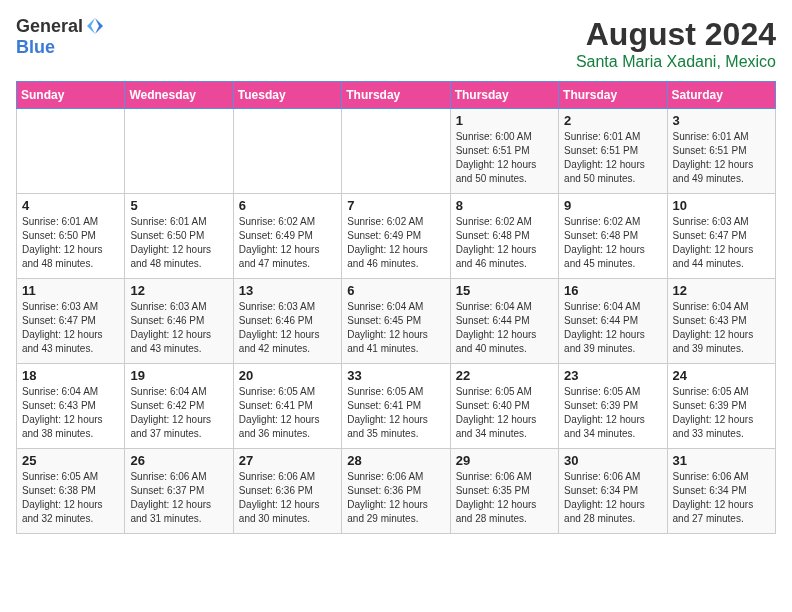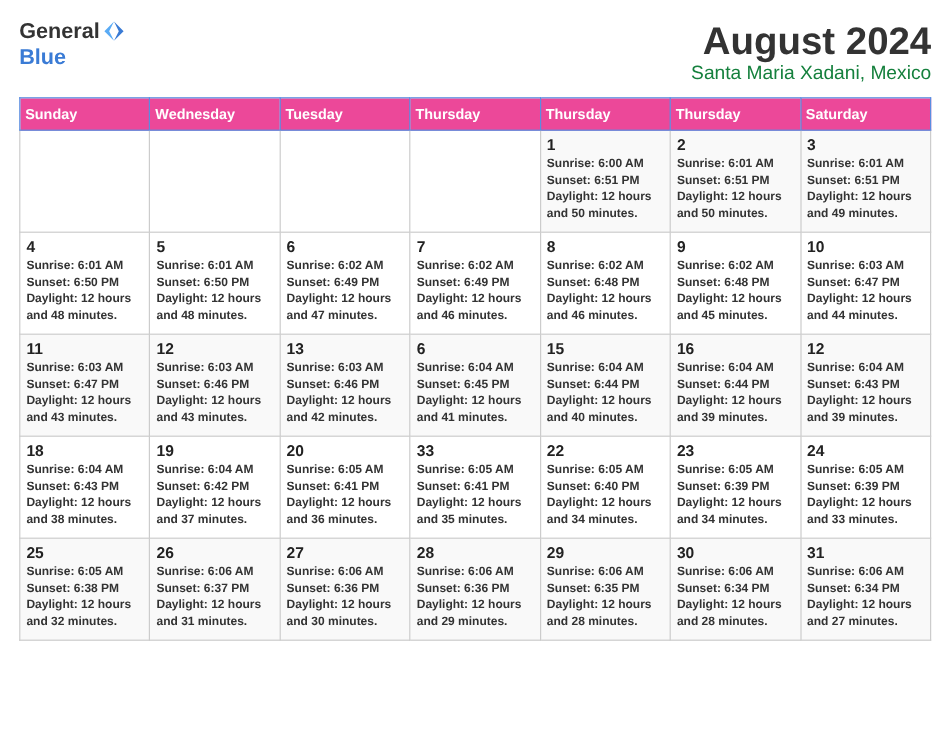--- a/index.html
+++ b/index.html
@@ -66,21 +66,20 @@
       font-size: 13px;
       font-weight: bold;
       color: #222;
       display: block;
       margin-bottom: 2px;
     }
     .day-info {
       font-size: 10px;
       color: #333;
       line-height: 1.4;
-      font-weight: bold;
     }
     .empty-cell {
       background: #fff !important;
     }
   </style>
 </head>
 <body>
 
 <div class="header-area">
   <div class="logo">

